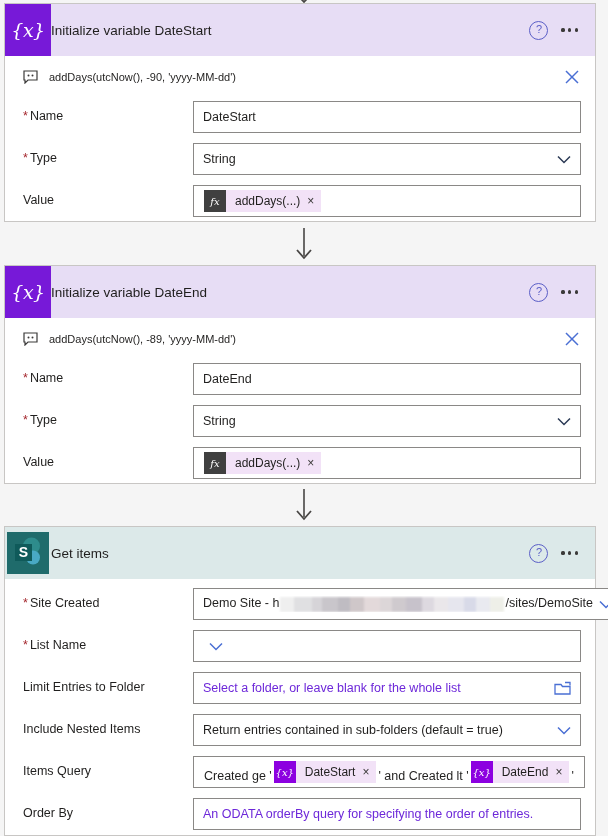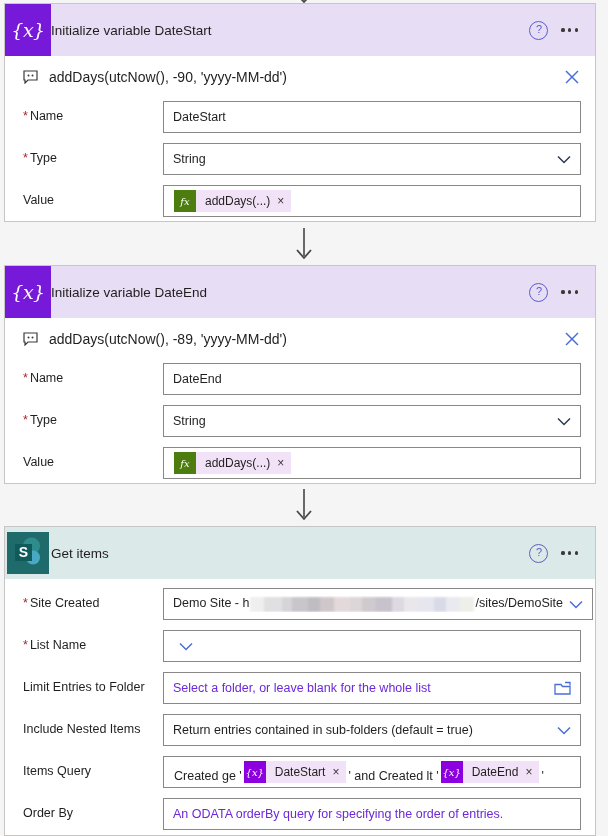--- a/index.html
+++ b/index.html
@@ -117,32 +117,33 @@
     padding: 0 14px 0 18px;
     box-sizing: border-box;
   }
   .comment-icon {
     flex: 0 0 auto;
     margin-right: 10px;
     display: block;
   }
   .comment-text {
     flex: 1 1 auto;
-    font-size: 14px;
+    font-size: 11px;
     color: #201f1e;
   }
   .close-x { cursor: pointer; display: block; }
 
   
   .fields { padding: 0 14px 10px 18px; }
   .field-row {
     display: flex;
     align-items: center;
     min-height: 38px;
     margin-bottom: 4px;
+    gap: 30px;
   }
   .field-label {
     flex: 0 0 140px;
     font-size: 12.5px;
     color: #201f1e;
     padding-right: 8px;
     box-sizing: border-box;
     line-height: 1.25;
   }
   .req {
@@ -185,21 +186,21 @@
     width: 22px;
     height: 22px;
     display: flex;
     align-items: center;
     justify-content: center;
     color: #ffffff;
     font-family: "DejaVu Serif", serif;
     font-style: italic;
     font-size: 10px;
   }
-  .badge-fx { background: #4d7c0f; }
+  .badge-fx { background: #404040; }
   .badge-var { background: #8c00e0; }
   .token-label {
     padding: 0 7px 0 9px;
     font-size: 12px;
     color: #201f1e;
     white-space: nowrap;
   }
   .token-x {
     padding-right: 7px;
     font-size: 12px;

